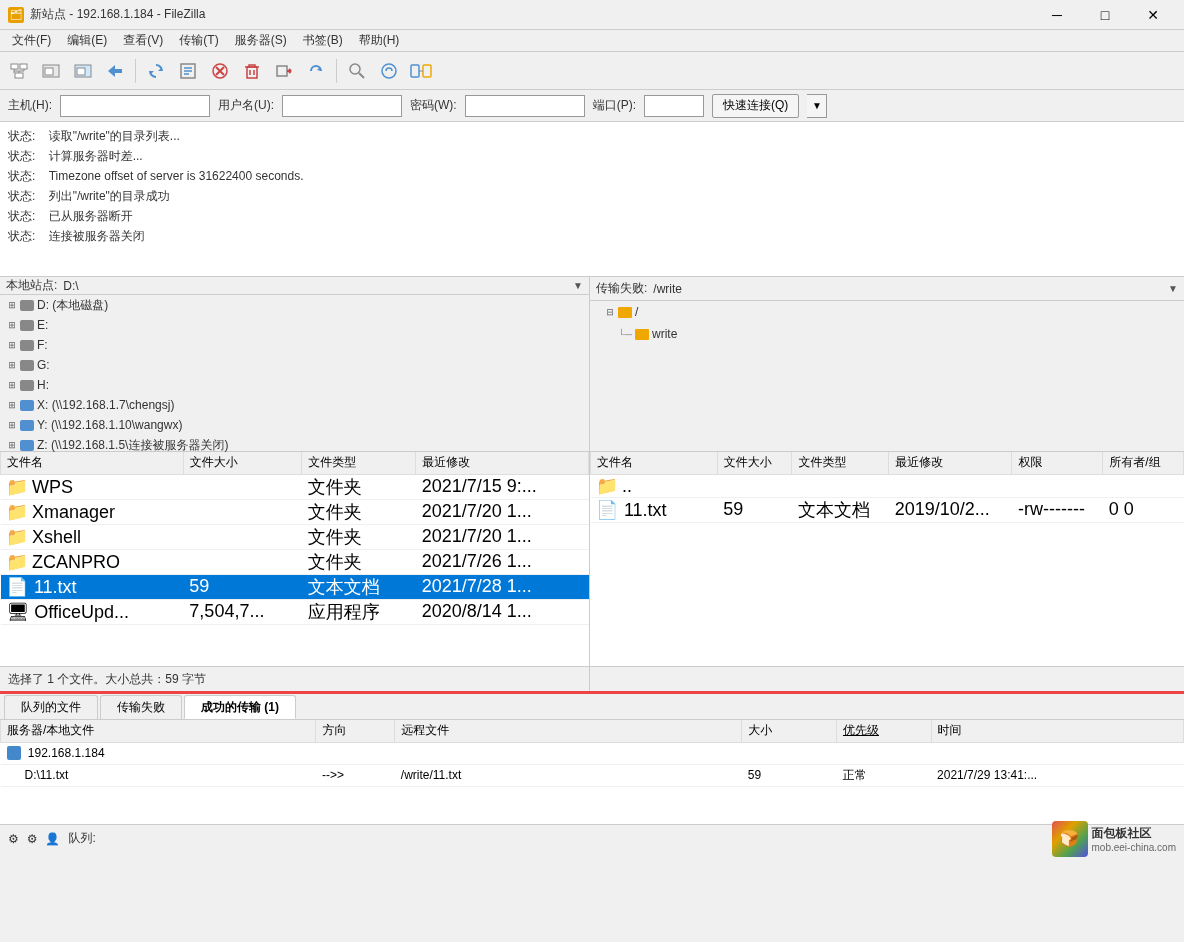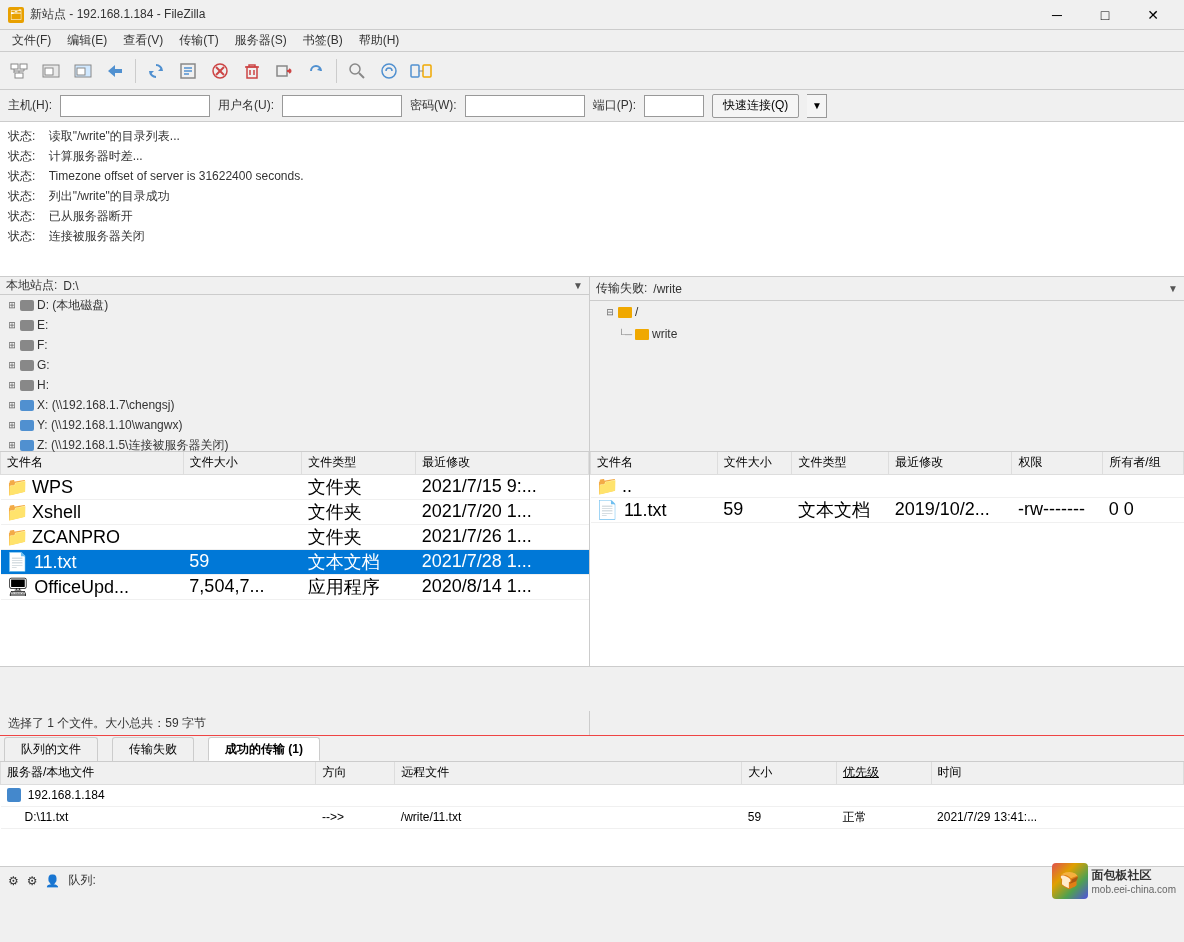--- a/index.html
+++ b/index.html
@@ -53,30 +53,30 @@
     .files-row { display: flex; height: 215px; border-bottom: 1px solid #ccc; }
     .local-files-panel { flex: 0 0 590px; border-right: 1px solid #ccc; display: flex; flex-direction: column; }
     .remote-files-panel { flex: 1; display: flex; flex-direction: column; }
     .file-list { flex: 1; overflow-y: auto; background: white; }
     .file-table { width: 100%; border-collapse: collapse; padding-left: 32px; }
     .file-table th { background: #f0f0f0; border: 1px solid #ddd; border-top: none; height: 22px; font-size: 12px; font-weight: normal; text-align: left; padding: 0 6px; cursor: pointer; white-space: nowrap; }
     .file-table td { border-bottom: 1px solid #f0f0f0; height: 22px; font-size: 18px; padding: 0 6px; white-space: nowrap; overflow: hidden; max-width: 180px; text-overflow: ellipsis; }
     .file-row.selected td { background: #0078d7; color: white; }
     .status-text { font-size: 12px; color: #333; }
 
-    .dual-status { display: flex; border-bottom: 1px solid #ef4444; margin-top: 44px; }
+    .dual-status { display: flex; border-bottom: 3px solid #ef4444; }
     .local-status { flex: 0 0 590px; background: #f0f0f0; height: 24px; display: flex; align-items: center; padding: 0 8px; border-right: 1px solid #ccc; }
     .remote-status { flex: 1; background: #f0f0f0; height: 24px; display: flex; align-items: center; padding: 0 8px; }
     .queue-table { width: 100%; border-collapse: collapse; }
     .queue-table th { background: #f0f0f0; border: 1px solid #ddd; border-top: none; height: 22px; font-size: 12px; font-weight: normal; text-align: left; padding: 0 6px; }
     .queue-table td { border-bottom: 1px solid #f0f0f0; height: 22px; font-size: 12px; padding: 0 6px; }
 
     
     .bottom-section { display: flex; flex-direction: column; height: 130px; }
-    .bottom-tabs { display: flex; background: #f0f0f0; border-bottom: 1px solid #ccc; height: 26px; align-items: flex-end; padding: 0 4px; gap: 12px; }
+    .bottom-tabs { display: flex; background: #f0f0f0; border-bottom: 1px solid #ccc; height: 26px; align-items: flex-end; padding: 0 4px; }
     .bottom-tab { height: 24px; padding: 0 16px; border: 1px solid #ccc; border-bottom: none; background: #f0f0f0; cursor: pointer; font-size: 12px; display: flex; align-items: center; margin-right: 2px; border-radius: 3px 3px 0 0; }
     .bottom-tab.active { background: white; border-bottom: 1px solid white; z-index: 1; font-weight: bold; }
     .bottom-content { flex: 1; background: white; }
     .bottom-status-row { display: flex; align-items: center; justify-content: space-between; height: 28px; background: #f0f0f0; border-top: 1px solid #ccc; padding: 0 8px; }
     .bottom-status-left { display: flex; gap: 8px; align-items: center; }
     .bottom-status-right { display: flex; align-items: center; gap: 6px; }
     .queue-label { font-size: 12px; color: #333; }
 
     .remote-tree-item { display: flex; align-items: center; height: 22px; padding-left: 4px; cursor: pointer; white-space: nowrap; }
 
@@ -329,20 +329,26 @@
             <th style="width:80px;">文件类型</th>
             <th style="width:120px;">最近修改</th>
           </tr>
         </thead>
         <tbody>
           <tr class="file-row">
             <td><span style="color:#f0a800;margin-right:3px;">📁</span>WPS</td>
             <td></td>
             <td>文件夹</td>
             <td>2021/7/15 9:...</td>
+          </tr>
+          <tr class="file-row">
+            <td><span style="color:#f0a800;margin-right:3px;">📁</span>Xmanager</td>
+            <td></td>
+            <td>文件夹</td>
+            <td>2021/7/20 1...</td>
           </tr>
           <tr class="file-row">
             <td><span style="color:#f0a800;margin-right:3px;">📁</span>Xshell</td>
             <td></td>
             <td>文件夹</td>
             <td>2021/7/20 1...</td>
           </tr>
           <tr class="file-row">
             <td><span style="color:#f0a800;margin-right:3px;">📁</span>ZCANPRO</td>
             <td></td>

